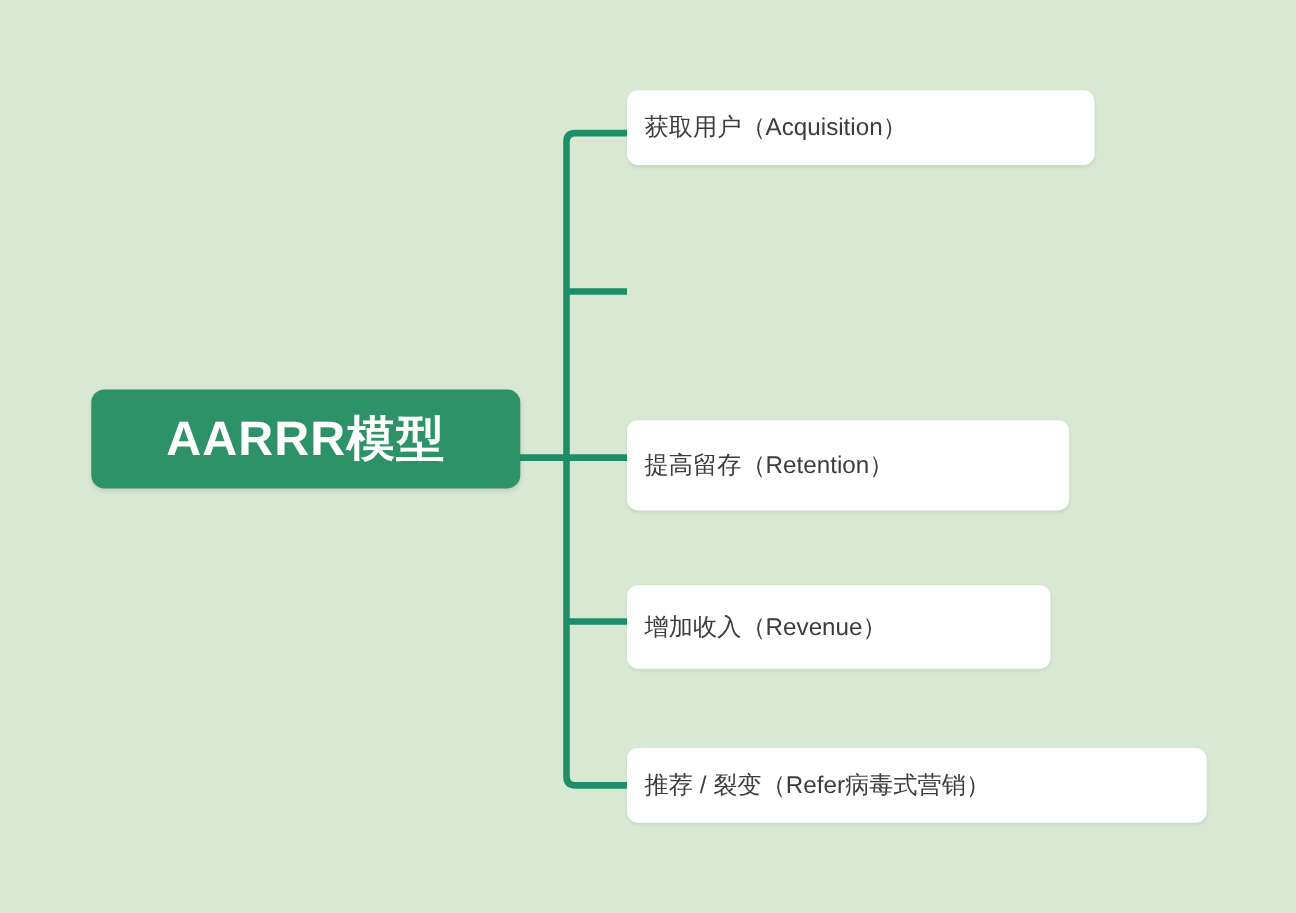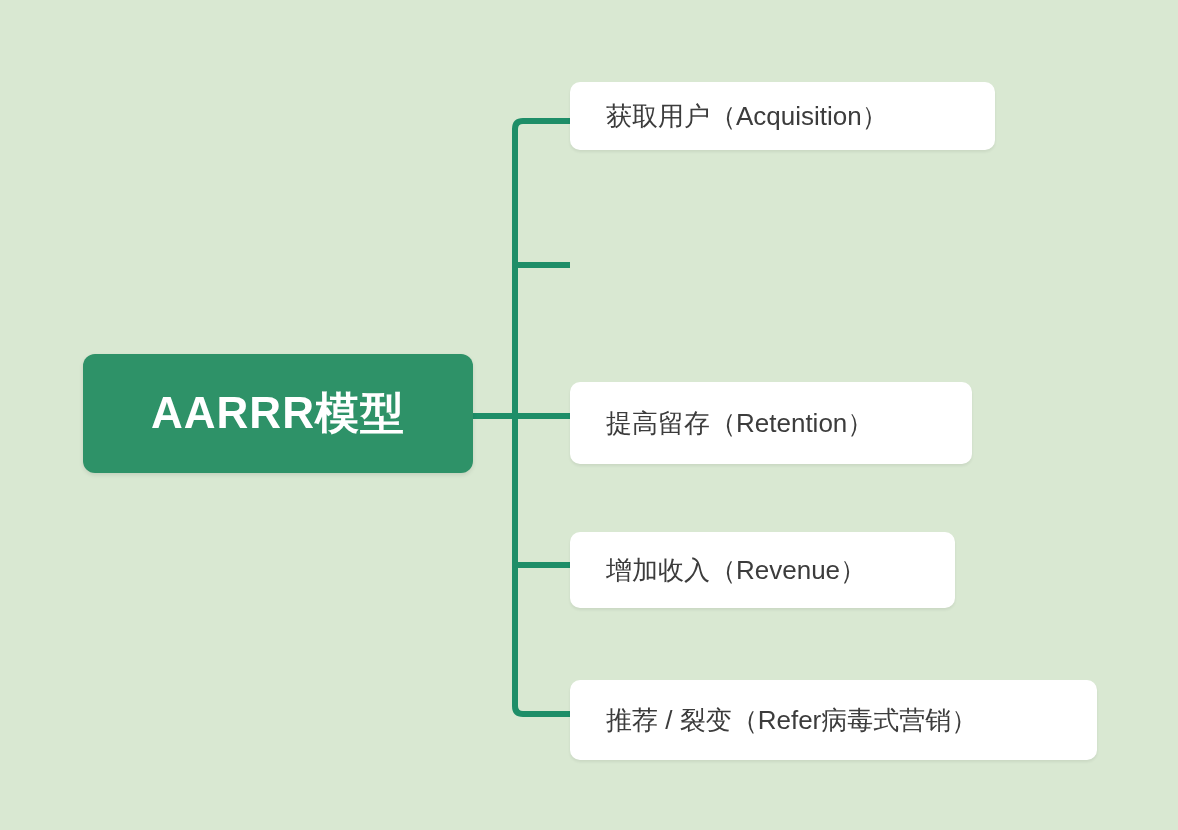--- a/index.html
+++ b/index.html
@@ -24,21 +24,21 @@
   .connectors path {
     stroke: var(--line, #1e8e68);
     stroke-width: 6;
     fill: none;
   }
   .root-node {
     position: absolute;
     left: 83px;
     top: 354px;
     width: 390px;
-    height: 119px;
+    height: 90px;
     background: var(--root-fill, #2e9268);
     border-radius: 12px;
     display: flex;
     align-items: center;
     justify-content: center;
     box-shadow: 0 2px 4px rgba(0,0,0,0.10);
   }
   .root-label {
     color: var(--root-text, #ffffff);
     font-size: 44px;
@@ -49,31 +49,31 @@
   .child-node {
     position: absolute;
     background: var(--node-fill, #ffffff);
     border-radius: 10px;
     display: flex;
     align-items: center;
     box-shadow: 0 2px 3px rgba(0,0,0,0.07);
   }
   .child-label {
     color: var(--node-text, #3c3c3c);
-    font-size: 26px;
-    padding-left: 36px;
+    font-size: 22px;
+    padding-left: 16px;
     padding-right: 24px;
     white-space: nowrap;
     text-align: right;
   }
   .node1 { left: 570px; top: 82px;  width: 425px; height: 68px; }
   .node2 { left: 570px; top: 232px; width: 405px; height: 65px; }
   .node3 { left: 570px; top: 382px; width: 402px; height: 82px; }
   .node4 { left: 570px; top: 532px; width: 385px; height: 76px; }
-  .node5 { left: 570px; top: 680px; width: 527px; height: 80px; }
+  .node5 { left: 570px; top: 680px; width: 527px; height: 68px; }
 </style>
 </head>
 <body>
 
 <div class="canvas">
 
   <svg class="connectors" viewBox="0 0 1178 830" aria-hidden="true">
     <path d="M 570 121 L 523 121 Q 515 121 515 129 L 515 706 Q 515 714 523 714 L 570 714"></path>
     <path d="M 515 265 L 570 265"></path>
     <path d="M 471 416 L 570 416"></path>

